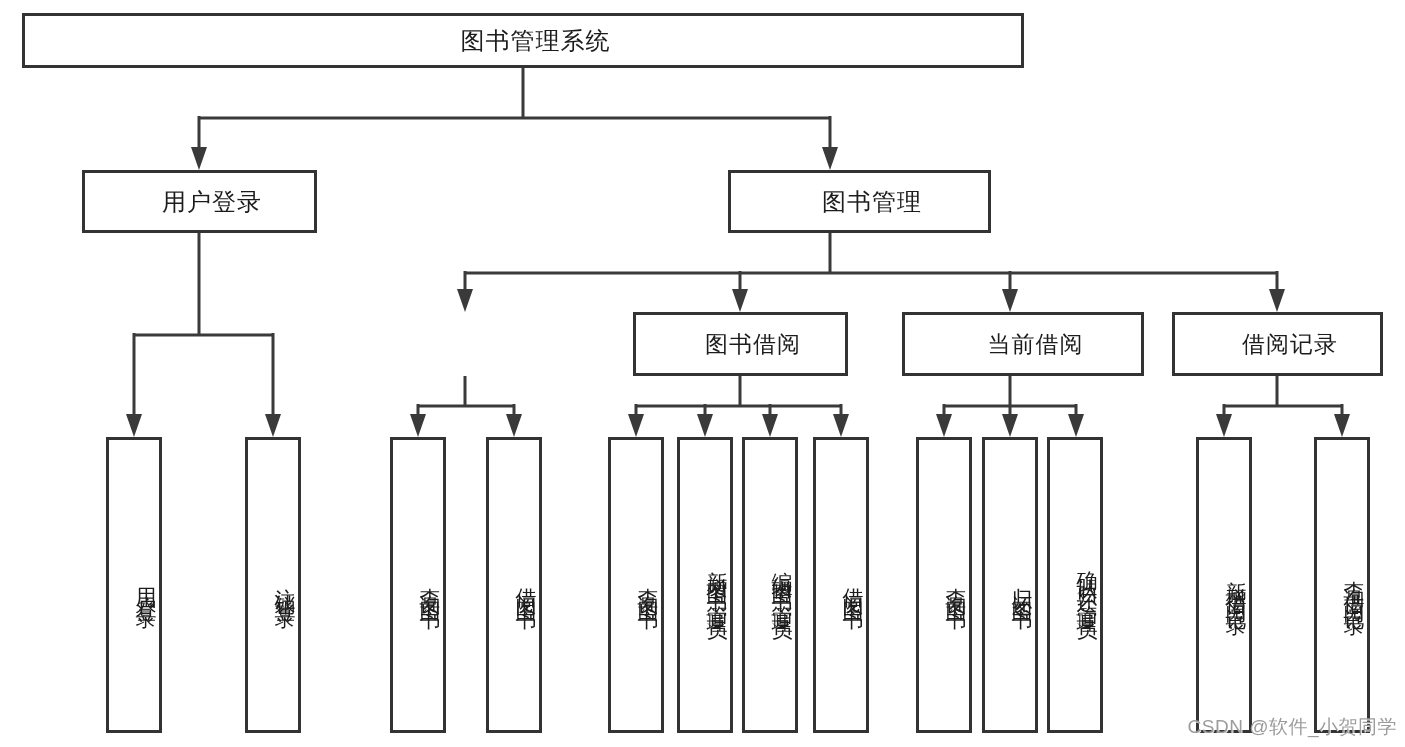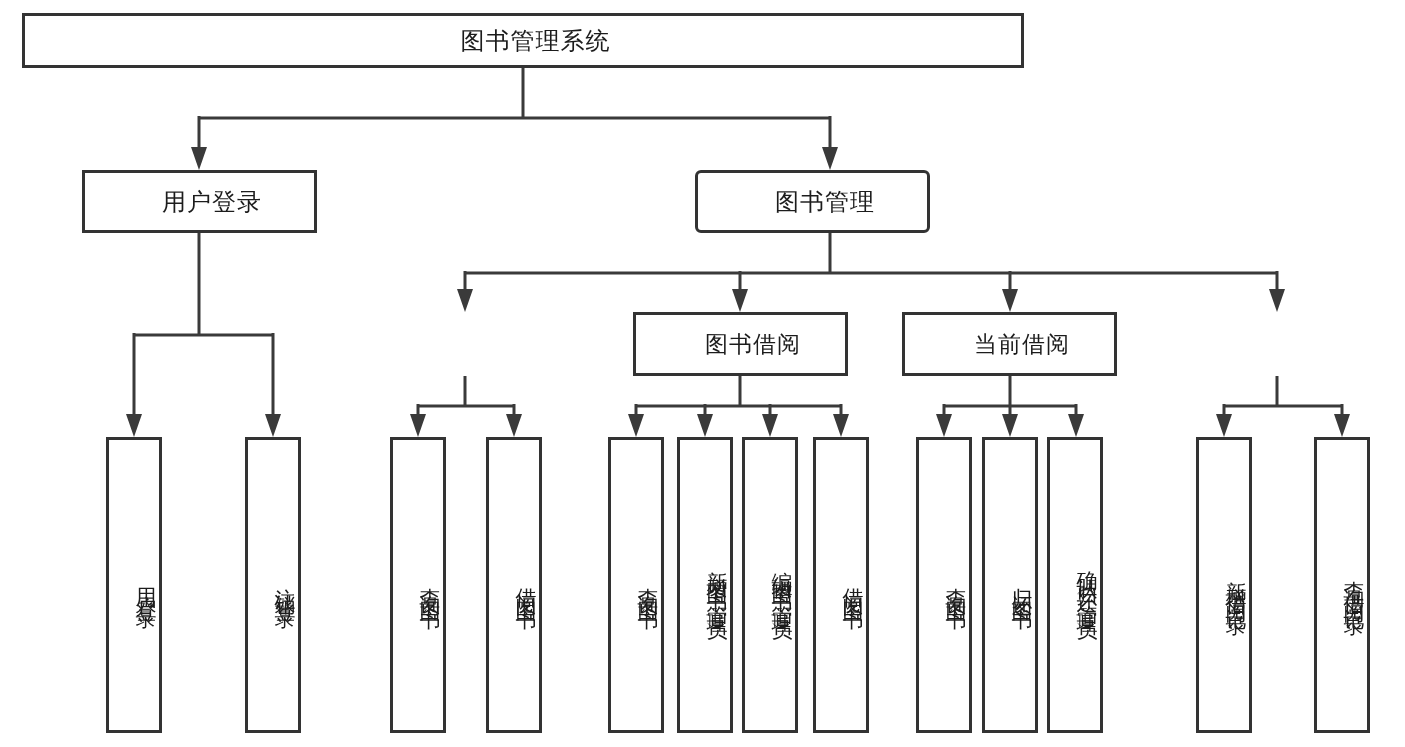--- a/index.html
+++ b/index.html
@@ -63,29 +63,32 @@
     </g>
   </svg>
 
   <div class="box root-box" style="left:22px;top:13px;width:1002px;height:55px;">
     <span>图书管理系统</span>
   </div>
 
   <div class="box branch-box" style="left:82px;top:170px;width:235px;height:63px;">
     <span>用户登录</span>
   </div>
-  <div class="box branch-box" style="left:695px;top:170px;width:235px;height:63px;border-radius:6px;">
+  <div class="box branch-box" style="left:728px;top:170px;width:263px;height:63px;">
     <span>图书管理</span>
   </div>
 
   <div class="box mid-box" style="left:633px;top:312px;width:215px;height:64px;font-family:Liberation Mono, monospace;">
     <span>图书借阅</span>
   </div>
-  <div class="box mid-box" style="left:902px;top:312px;width:215px;height:64px;">
+  <div class="box mid-box" style="left:902px;top:312px;width:242px;height:64px;">
     <span>当前借阅</span>
+  </div>
+  <div class="box mid-box" style="left:1172px;top:312px;width:211px;height:64px;">
+    <span>借阅记录</span>
   </div>
 
   <div class="box vbox" style="left:106px;top:437px;width:56px;height:296px;">
     <span class="vlabel">用户登录</span>
   </div>
   <div class="box vbox" style="left:245px;top:437px;width:56px;height:296px;">
     <span class="vlabel">注销登录</span>
   </div>
 
   <div class="box vbox" style="left:390px;top:437px;width:56px;height:296px;">
@@ -118,13 +121,14 @@
     <span class="vlabel">确认归还（管理员）</span>
   </div>
 
   <div class="box vbox" style="left:1196px;top:437px;width:56px;height:296px;">
     <span class="vlabel">新增借阅记录</span>
   </div>
   <div class="box vbox" style="left:1314px;top:437px;width:56px;height:296px;">
     <span class="vlabel">查询借阅记录</span>
   </div>
 
+  <div class="watermark">CSDN @软件_小贺同学</div>
 </div>
 
 </body></html>

